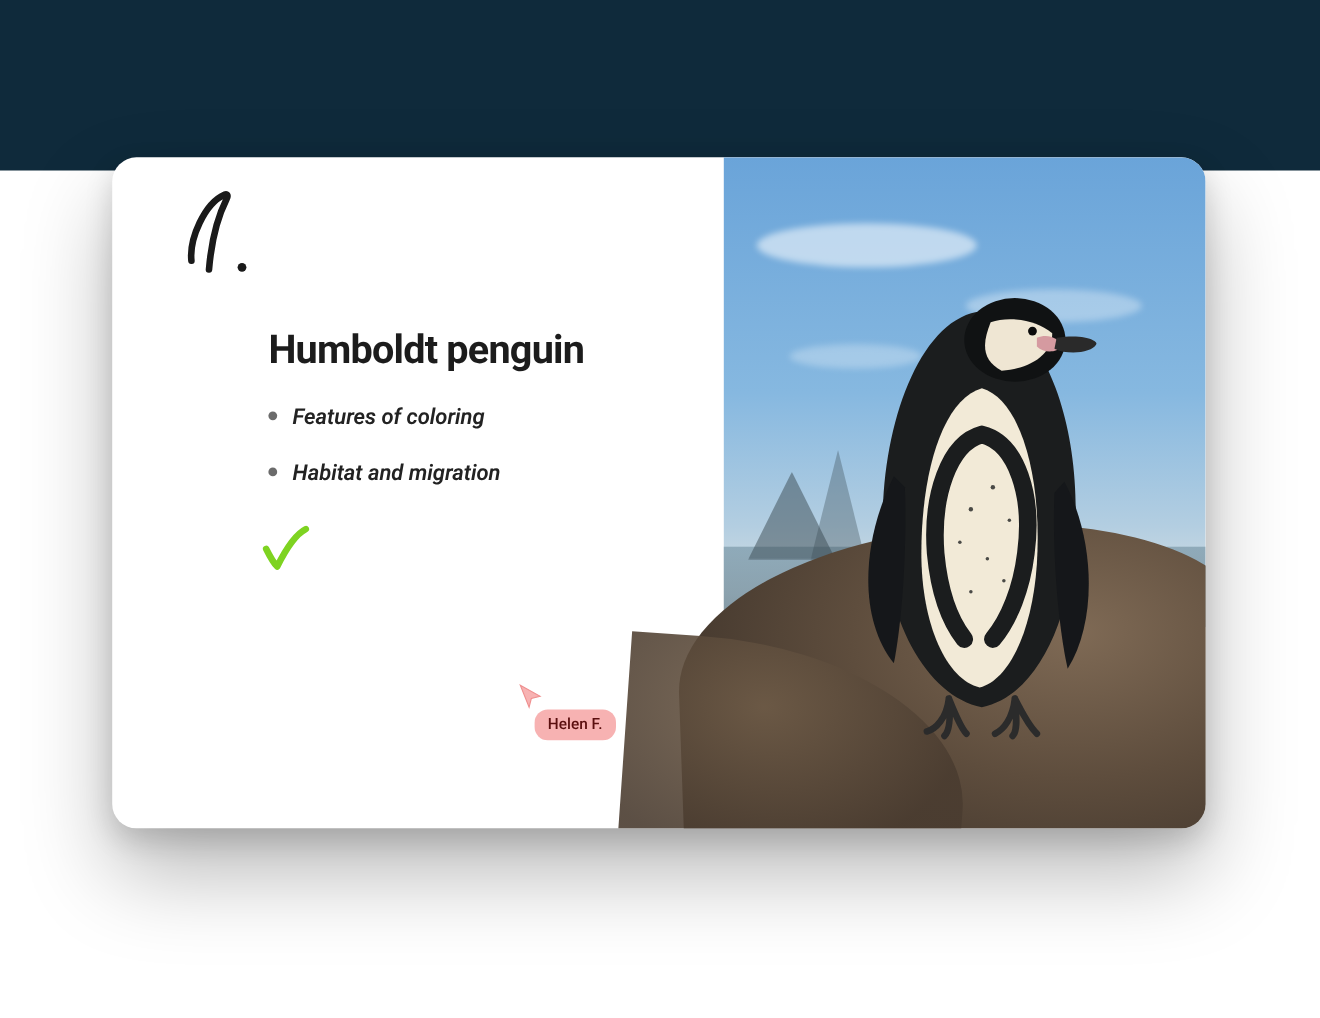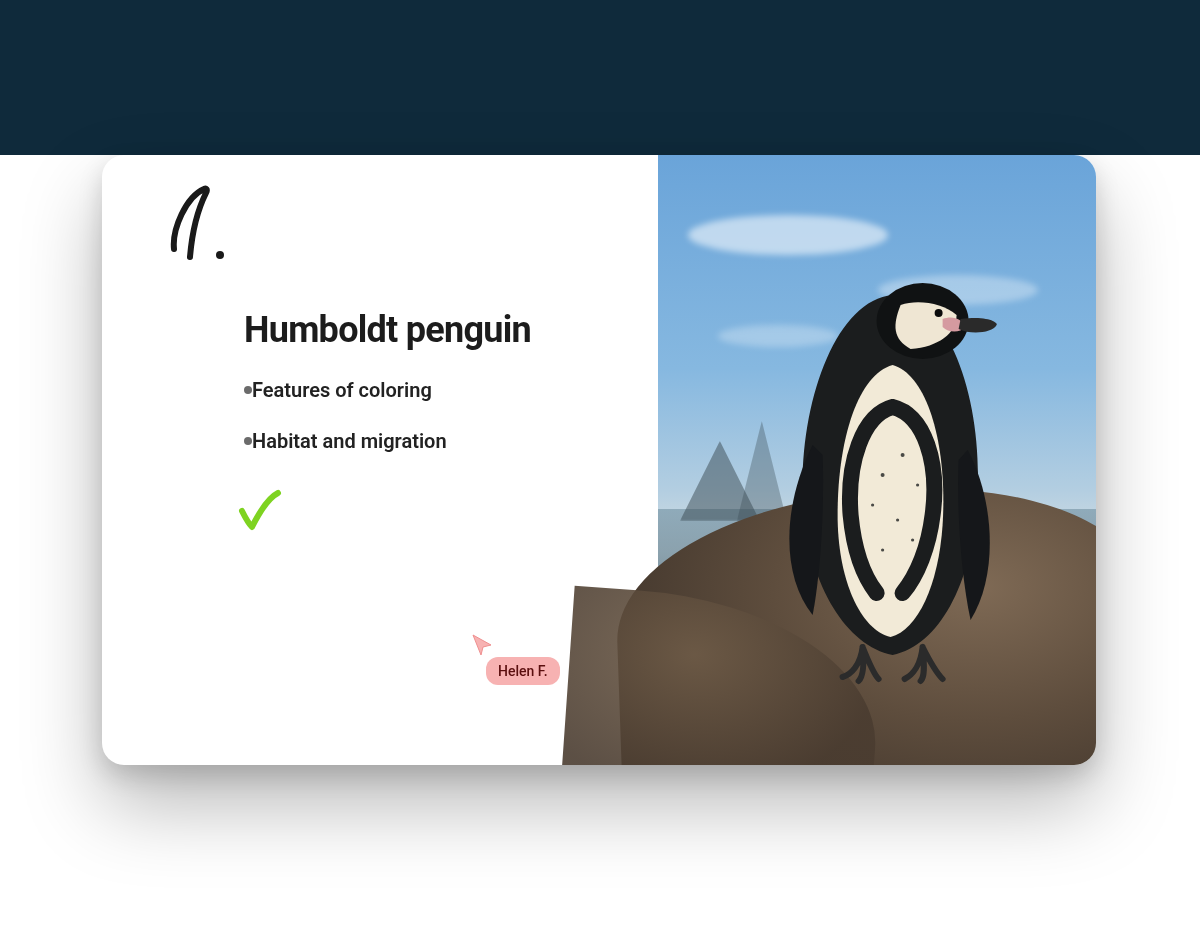--- a/index.html
+++ b/index.html
@@ -21,21 +21,21 @@
     position: absolute;
     left: 0;
     top: 0;
     width: 1200px;
     height: 155px;
     background: #0F2A3B;
   }
   .slide-card {
     position: absolute;
     left: 102px;
-    top: 155px;
+    top: 143px;
     width: 994px;
     height: 610px;
     border-radius: 22px;
     background: #ffffff;
     box-shadow:
       0 10px 25px rgba(0,0,0,0.15),
       0 40px 80px rgba(0,0,0,0.28);
     overflow: hidden;
     display: flex;
   }
@@ -67,22 +67,24 @@
   .bullets {
     margin-left: 82px;
     font-size: 20px;
     line-height: 1.35;
     color: #222;
     font-weight: 600;
   }
   .bullet-row {
     display: flex;
     align-items: flex-start;
+    gap: 14px;
     margin-bottom: 24px;
     position: relative;
+    font-style: italic;
   }
   .dot {
     width: 8px;
     height: 8px;
     border-radius: 50%;
     background: #6b6b6b;
     margin-top: 9px;
     flex: 0 0 auto;
   }
   .bullet-text {

